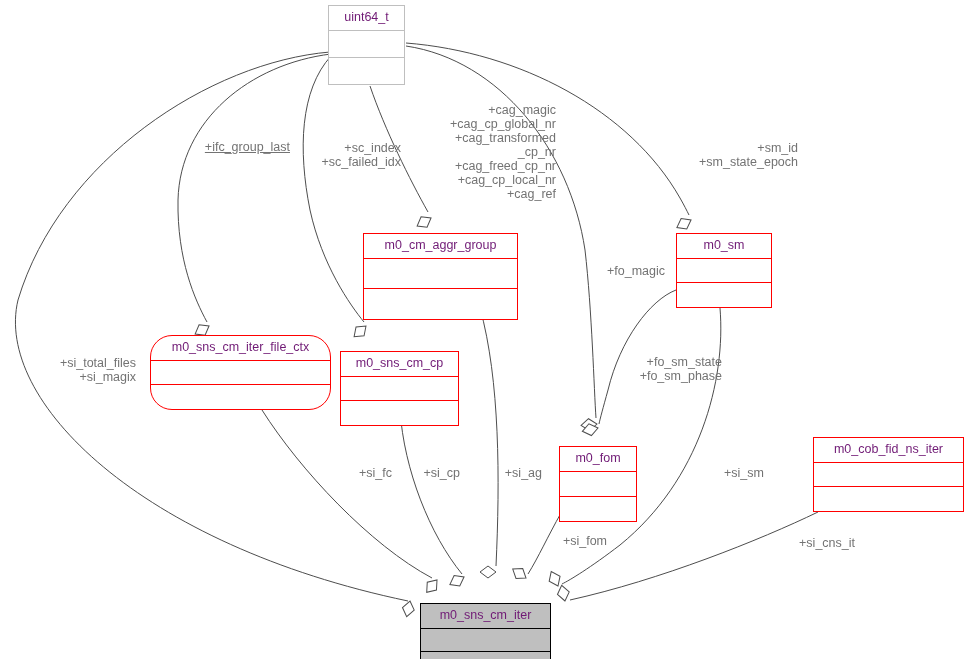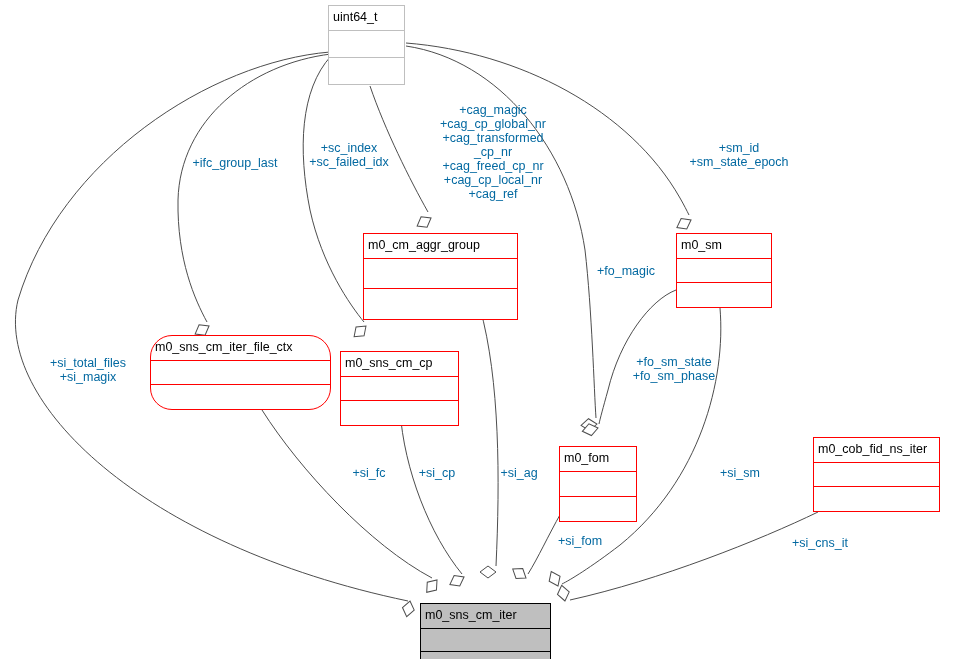--- a/index.html
+++ b/index.html
@@ -28,22 +28,23 @@
     position: absolute;
     box-sizing: border-box;
     background: #ffffff;
     border: 1px solid #ff0000;
     display: flex;
     flex-direction: column;
     z-index: 5;
   }
   .uml-class .cls-title {
     box-sizing: border-box;
+    text-align: center;
     font-size: 12.5px;
-    color: #000000;
+    color: #701a75;
     line-height: 1;
     padding: 5px 4px 6px 4px;
     border-bottom: 1px solid #ff0000;
     white-space: nowrap;
   }
   .uml-class .cls-attrs {
     box-sizing: border-box;
     flex: 1 1 auto;
     border-bottom: 1px solid #ff0000;
     min-height: 23px;
@@ -64,23 +65,23 @@
     border-color: #000000;
     background: #bfbfbf;
   }
   .uml-class.focus .cls-title,
   .uml-class.focus .cls-attrs {
     border-bottom-color: #000000;
   }
   .edge-label {
     position: absolute;
     font-size: 12.5px;
-    color: #0369a1;
+    color: #737373;
     line-height: 14px;
-    text-align: center;
+    text-align: right;
     white-space: pre;
     z-index: 4;
   }
 </style>
 </head>
 <body>
 
 <div id="diagram-root">
 
   <svg id="edges-layer" viewBox="0 0 966 659" xmlns="http://www.w3.org/2000/svg">
@@ -162,36 +163,36 @@
       <div class="uml-class " style="left: 340px; top: 335px; width: 119px; height: 75px; margin-top: 16px;">
         <div class="cls-title">m0_sns_cm_cp</div>
         <div class="cls-attrs"></div>
         <div class="cls-ops"></div>
       </div>
       <div class="uml-class " style="left: 559px; top: 446px; width: 78px; height: 76px;">
         <div class="cls-title">m0_fom</div>
         <div class="cls-attrs"></div>
         <div class="cls-ops"></div>
       </div>
-      <div class="uml-class " style="left: 813px; top: 437px; width: 127px; height: 75px;">
+      <div class="uml-class " style="left: 813px; top: 437px; width: 151px; height: 75px;">
         <div class="cls-title">m0_cob_fid_ns_iter</div>
         <div class="cls-attrs"></div>
         <div class="cls-ops"></div>
       </div>
       <div class="uml-class focus" style="left: 420px; top: 603px; width: 131px; height: 66px;">
         <div class="cls-title">m0_sns_cm_iter</div>
         <div class="cls-attrs"></div>
         <div class="cls-ops"></div>
       </div>
     </div>
 
   <div id="labels-layer">
       <div class="edge-label" style="left: 40px; top: 356px; width: 96px;">+si_total_files
 +si_magix</div>
-      <div class="edge-label" style="left: 180px; top: 156px; width: 110px;">+ifc_group_last</div>
+      <div class="edge-label" style="left: 180px; top: 140px; width: 110px; text-decoration: underline;">+ifc_group_last</div>
       <div class="edge-label" style="left: 297px; top: 141px; width: 104px;">+sc_index
 +sc_failed_idx</div>
       <div class="edge-label" style="left: 430px; top: 103px; width: 126px;">+cag_magic
 +cag_cp_global_nr
 +cag_transformed
 _cp_nr
 +cag_freed_cp_nr
 +cag_cp_local_nr
 +cag_ref</div>
       <div class="edge-label" style="left: 680px; top: 141px; width: 118px;">+sm_id

